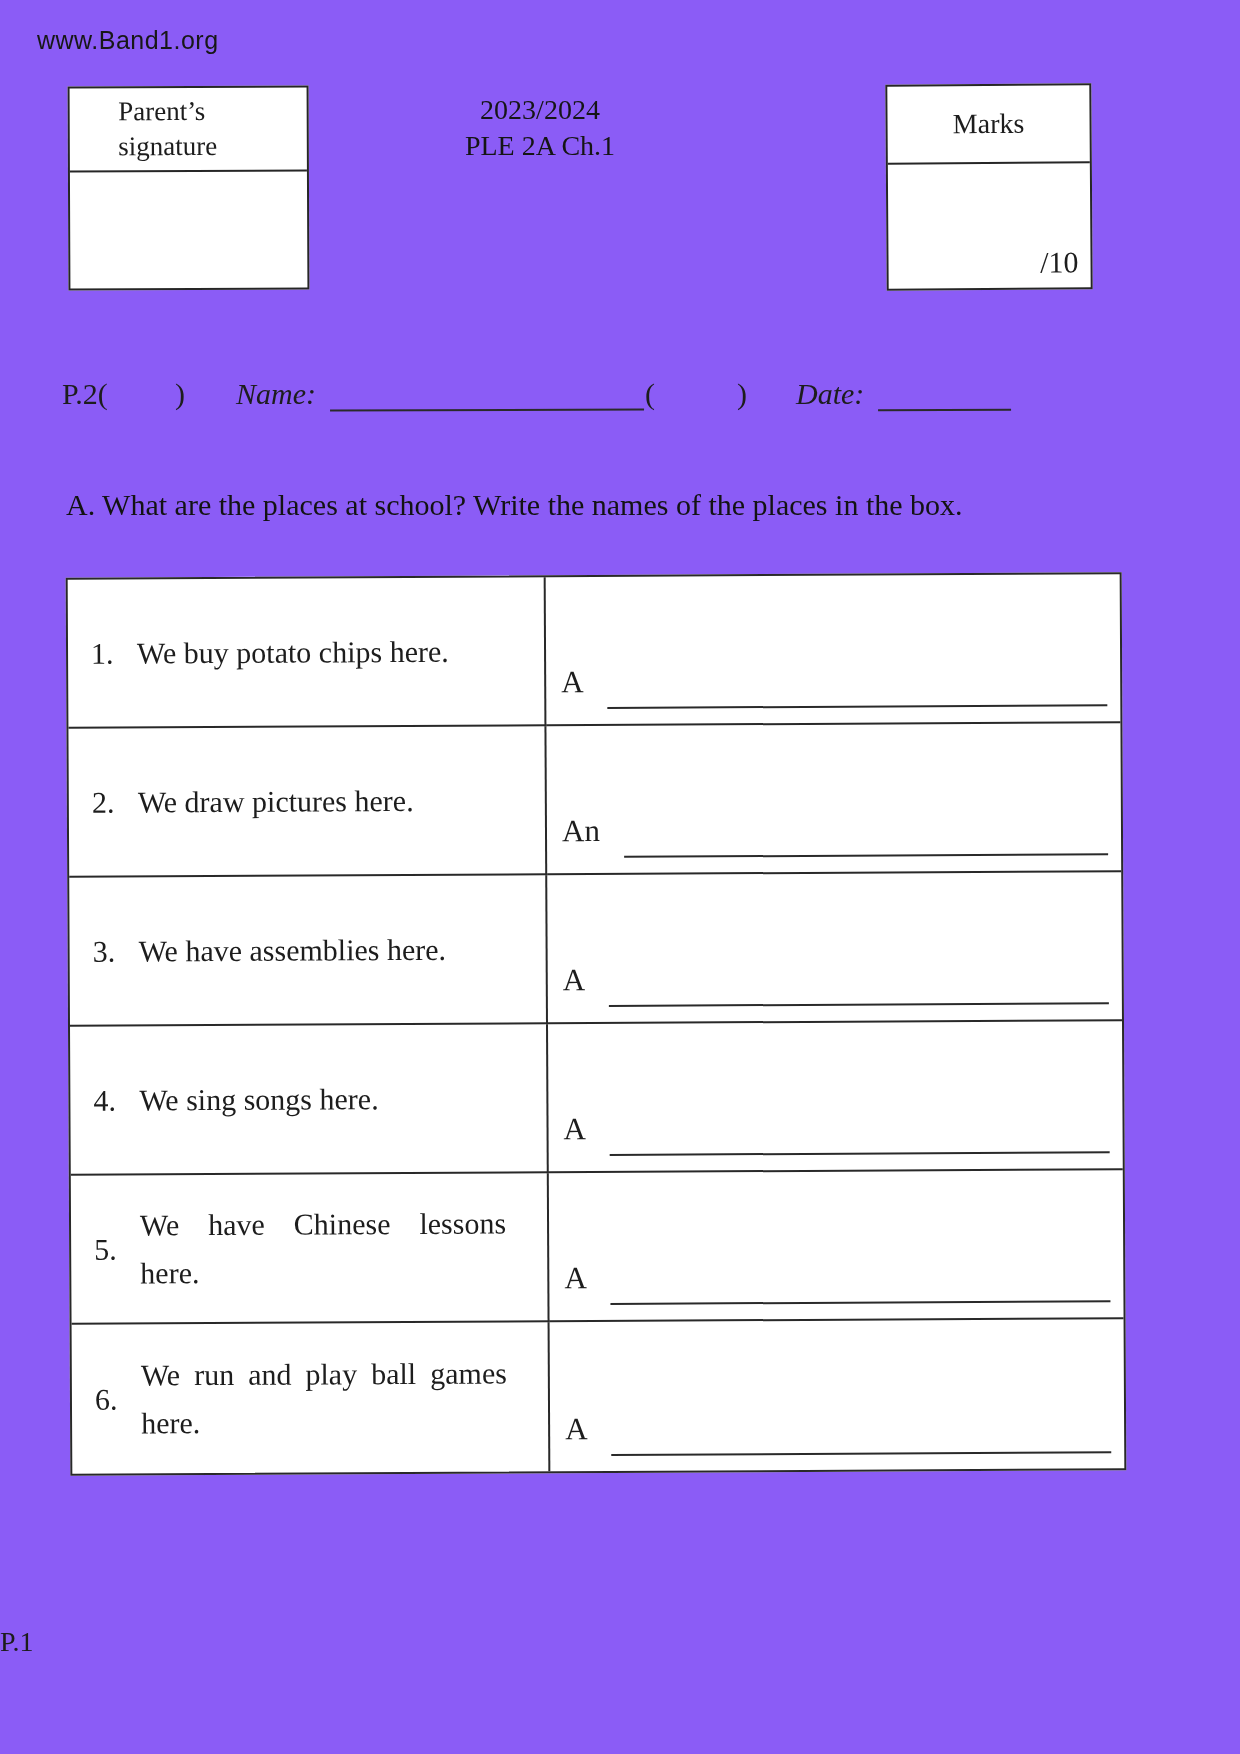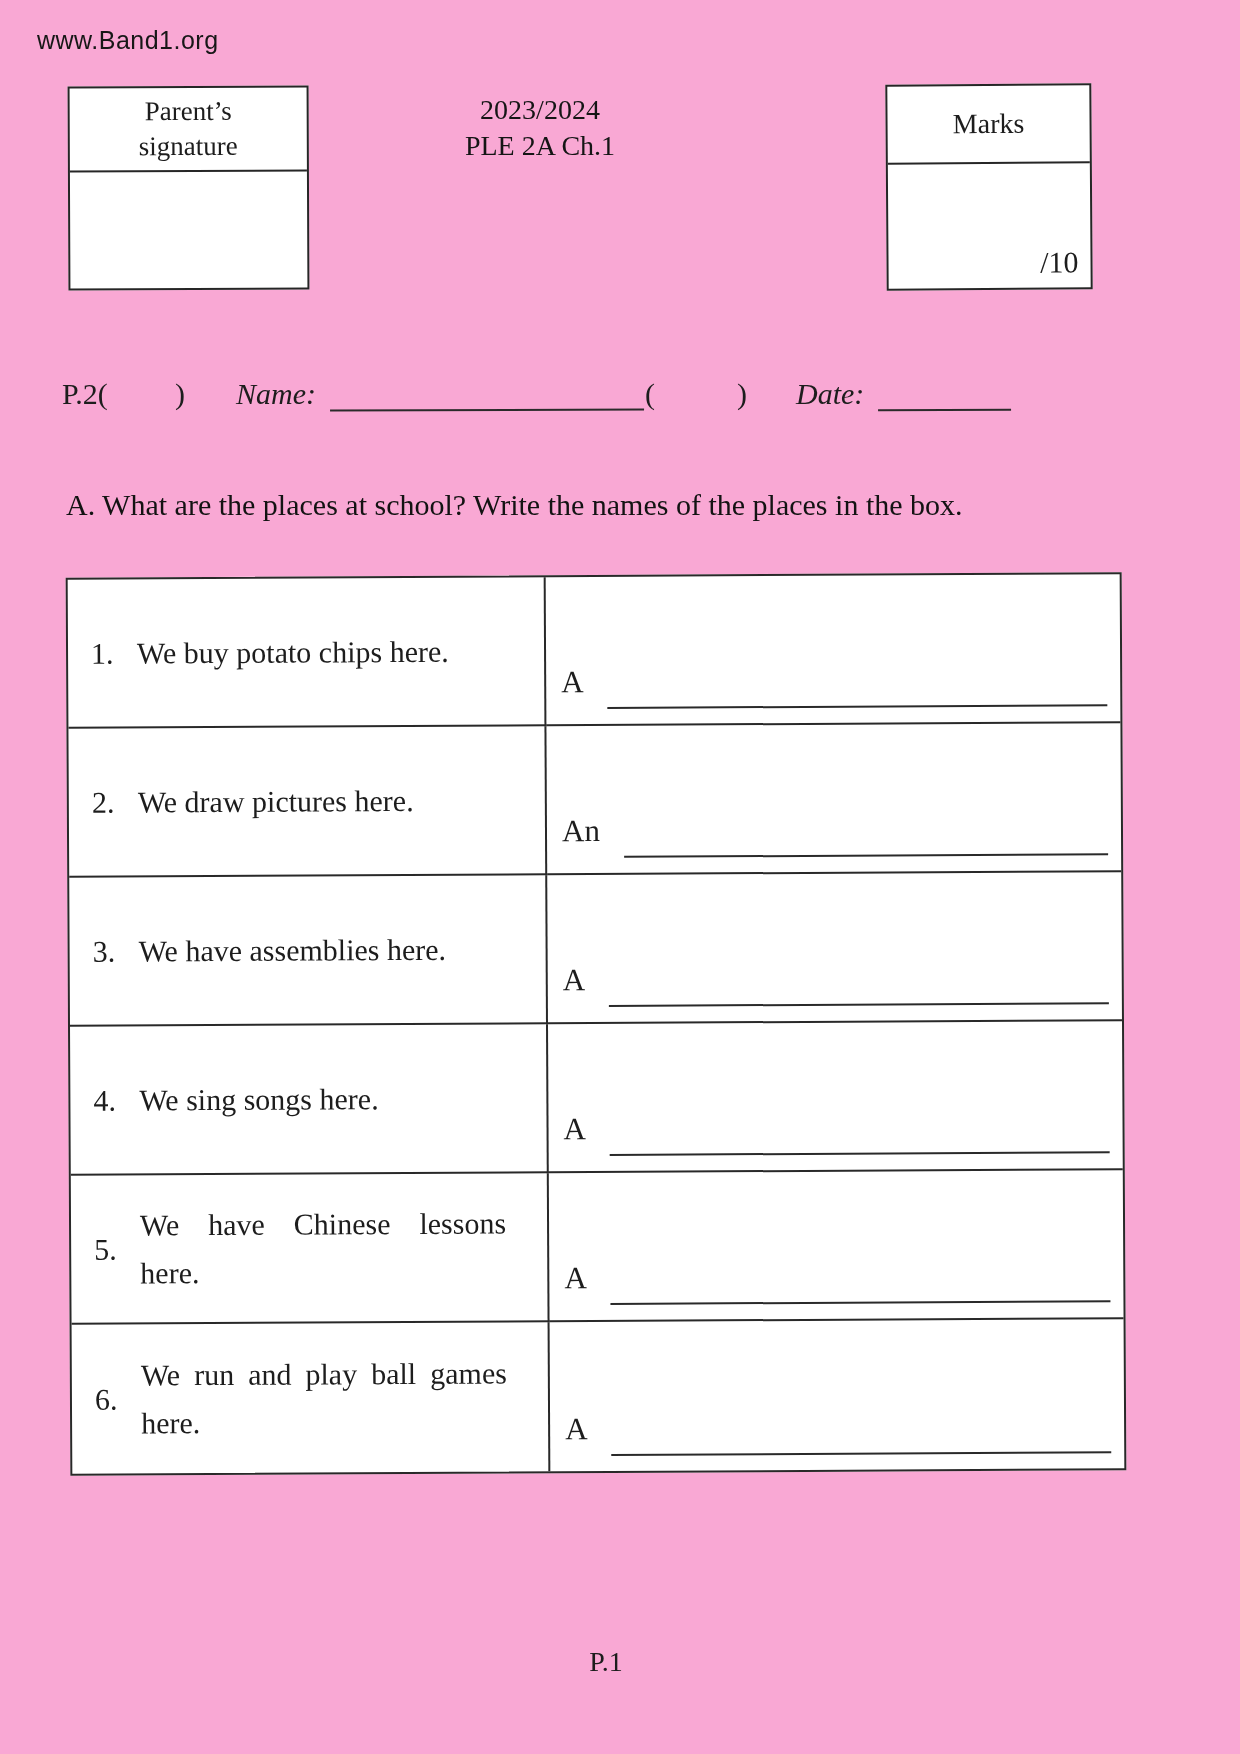--- a/index.html
+++ b/index.html
@@ -4,40 +4,40 @@
 <style>
   * { margin:0; padding:0; box-sizing:border-box; }
   html,body { background:#ffffff; }
   body {
     width:1240px; height:1754px;
     font-family:"Liberation Serif", serif;
     color:#1d1d1d;
     position:relative;
     overflow:hidden;
   }
-  .page { position:absolute; inset:0; background:#f9a8d4; }
+  .page { position:absolute; inset:0; background:#8b5cf6; }
 
   
   .watermark {
     position:absolute; left:37px; top:26px;
     font-family:"Liberation Sans", sans-serif;
     font-size:25px; color:#171717; letter-spacing:0.5px;
   }
 
   
   .parent-box {
     position:absolute; left:68px; top:86px; width:241px; height:204px;
     border:2.4px solid #262626; transform:rotate(-0.25deg); background:#fff;
   }
   .parent-box .label-band {
     height:84px; border-bottom:2.2px solid #262626;
     display:flex; align-items:center; justify-content:center;
   }
   .parent-box .label-text {
-    width:140px; text-align:center; font-size:27px; line-height:1.28;
+    width:140px; font-size:27px; line-height:1.28;
   }
   .parent-box .sign-area { height:116px; }
 
   
   .school-header {
     position:absolute; left:288px; top:92px; width:504px;
     text-align:center; font-size:28px; line-height:36px; color:#151515;
   }
 
   
@@ -104,21 +104,21 @@
   }
   .article { font-size:31px; margin-bottom:9px; }
   .answer-line {
     flex:1; margin-left:24px; height:0;
     border-bottom:2.3px solid #2a2a2a;
   }
 
   
   .footer-page {
     position:absolute; left:0; top:1626px; width:1212px;
-    text-align:center; font-size:28px;margin-top:20px;
+    text-align:left; font-size:28px;
   }
 </style>
 </head>
 <body>
 
 <div class="page">
 
   <div class="watermark">www.Band1.org</div>
 
   <div class="parent-box">

